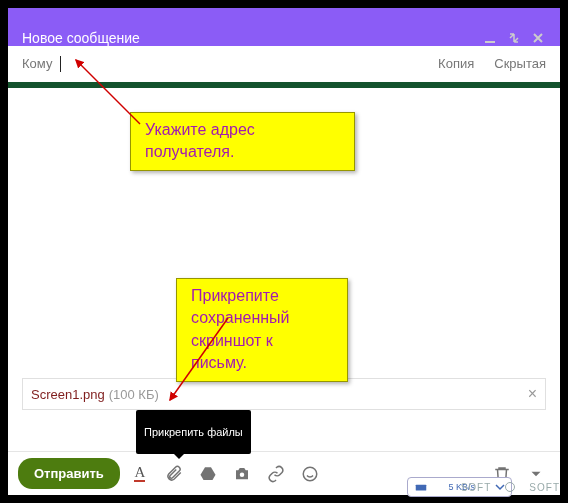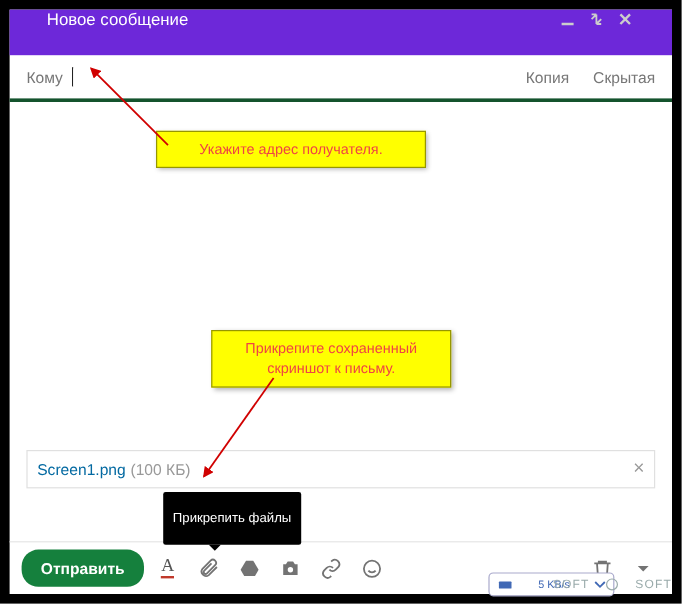--- a/index.html
+++ b/index.html
@@ -1,39 +1,39 @@
 <!DOCTYPE html>
 <html><head>
 <meta charset="utf-8">
 <style>
 *{margin:0;padding:0;box-sizing:border-box;font-family:Arial,sans-serif}
 body{background:#000;width:568px;height:503px;position:relative;overflow:hidden}
 .window{position:absolute;left:8px;top:8px;width:552px;height:487px;background:#fff;box-shadow:0 2px 8px rgba(0,0,0,.3)}
-.titlebar{background:#6d28d9;height:38px;display:flex;align-items:flex-start;padding:0 31px;color:#fff}
+.titlebar{background:#8b5cf6;height:38px;display:flex;align-items:flex-end;padding:0 14px;color:#fff}
 .title{font-size:14px;flex:1}
 .winbtn{width:16px;height:16px;margin-left:8px;cursor:pointer;display:flex;align-items:center;justify-content:center;color:#ccc}
 .winbtn svg{width:12px;height:12px}
-.to-row{display:flex;align-items:flex-end;padding:10px 14px;border-bottom:3px solid #14532d;font-size:13px;color:#777}
+.to-row{display:flex;align-items:flex-start;padding:10px 14px;border-bottom:6px solid #14532d;font-size:13px;color:#777}
 .to-label{margin-right:8px}
 .to-input{flex:1;border:none;outline:none;font-size:13px}
 .cc{margin-left:20px;cursor:pointer;color:#777}
 .cursor{display:inline-block;width:1px;height:16px;background:#222;vertical-align:middle}
 .subject-row{padding:10px 14px;border-bottom:1px solid #e5e5e5;font-size:13px;color:#777}
 .body-area{height:290px;position:relative}
-.callout{position:absolute;background:#ffff00;border:1px solid #969600;padding:6px 14px;font-size:12px;color:#ef4444;box-shadow:2px 2px 4px rgba(0,0,0,.3);text-align:center;line-height:1.4}
+.callout{position:absolute;background:#ffff00;border:1px solid #969600;padding:6px 14px;font-size:16px;color:#a21caf;box-shadow:2px 2px 4px rgba(0,0,0,.3);line-height:1.4}
 .callout1{left:122px;top:24px;width:225px}
-.callout2{left:168px;top:190px;width:200px}
+.callout2{left:168px;top:190px;width:172px}
 .attachment{margin:0 14px;padding:6px 8px;border:1px solid #e0e0e0;display:flex;align-items:center;font-size:13px}
-.att-name{color:#0369a1}
+.att-name{color:#7f1d1d}
 .att-size{color:#999;margin-left:4px}
 .att-x{margin-left:auto;color:#999;cursor:pointer;font-size:16px}
 .tooltip{position:absolute;background:#000;color:#fff;font-size:11px;padding:16px 8px;border-radius:2px;left:128px;bottom:41px;z-index:10}
 .tooltip::after{content:"";position:absolute;bottom:-5px;left:38px;border:5px solid transparent;border-top-color:#000;border-bottom:none}
 .toolbar{position:absolute;bottom:0;left:0;right:0;height:44px;display:flex;align-items:center;padding:0 10px;border-top:1px solid #e5e5e5}
-.send{background:#15803d;color:#fff;border:none;padding:8px 16px;font-size:13px;font-weight:bold;cursor:pointer;border-radius:14px}
+.send{background:#4d7c0f;color:#fff;border:none;padding:8px 16px;font-size:13px;font-weight:bold;cursor:pointer;border-radius:14px}
 .tbtn{width:28px;height:28px;display:flex;align-items:center;justify-content:center;margin-left:6px;cursor:pointer;color:#737373}
 .tbtn svg{width:18px;height:18px}
 .format-a{font-family:serif;font-size:15px;border-bottom:2px solid #c0392b;color:#555;line-height:1}
 .spacer{flex:1}
 .netwidget{position:absolute;right:56px;bottom:6px;background:#fff;border:1px solid #aac;border-radius:4px;padding:2px 6px;font-size:9px;color:#4169b5;display:flex;align-items:center;gap:20px}
 .watermark{position:absolute;right:8px;bottom:10px;font-size:10px;color:#9aa;letter-spacing:1px;display:flex;align-items:flex-start;gap:14px}
 .watermark .o{display:inline-block;width:10px;height:10px;border:1px solid #9aa;border-radius:50%}
 .arrow{position:absolute;pointer-events:none}
 </style>
 </head>

